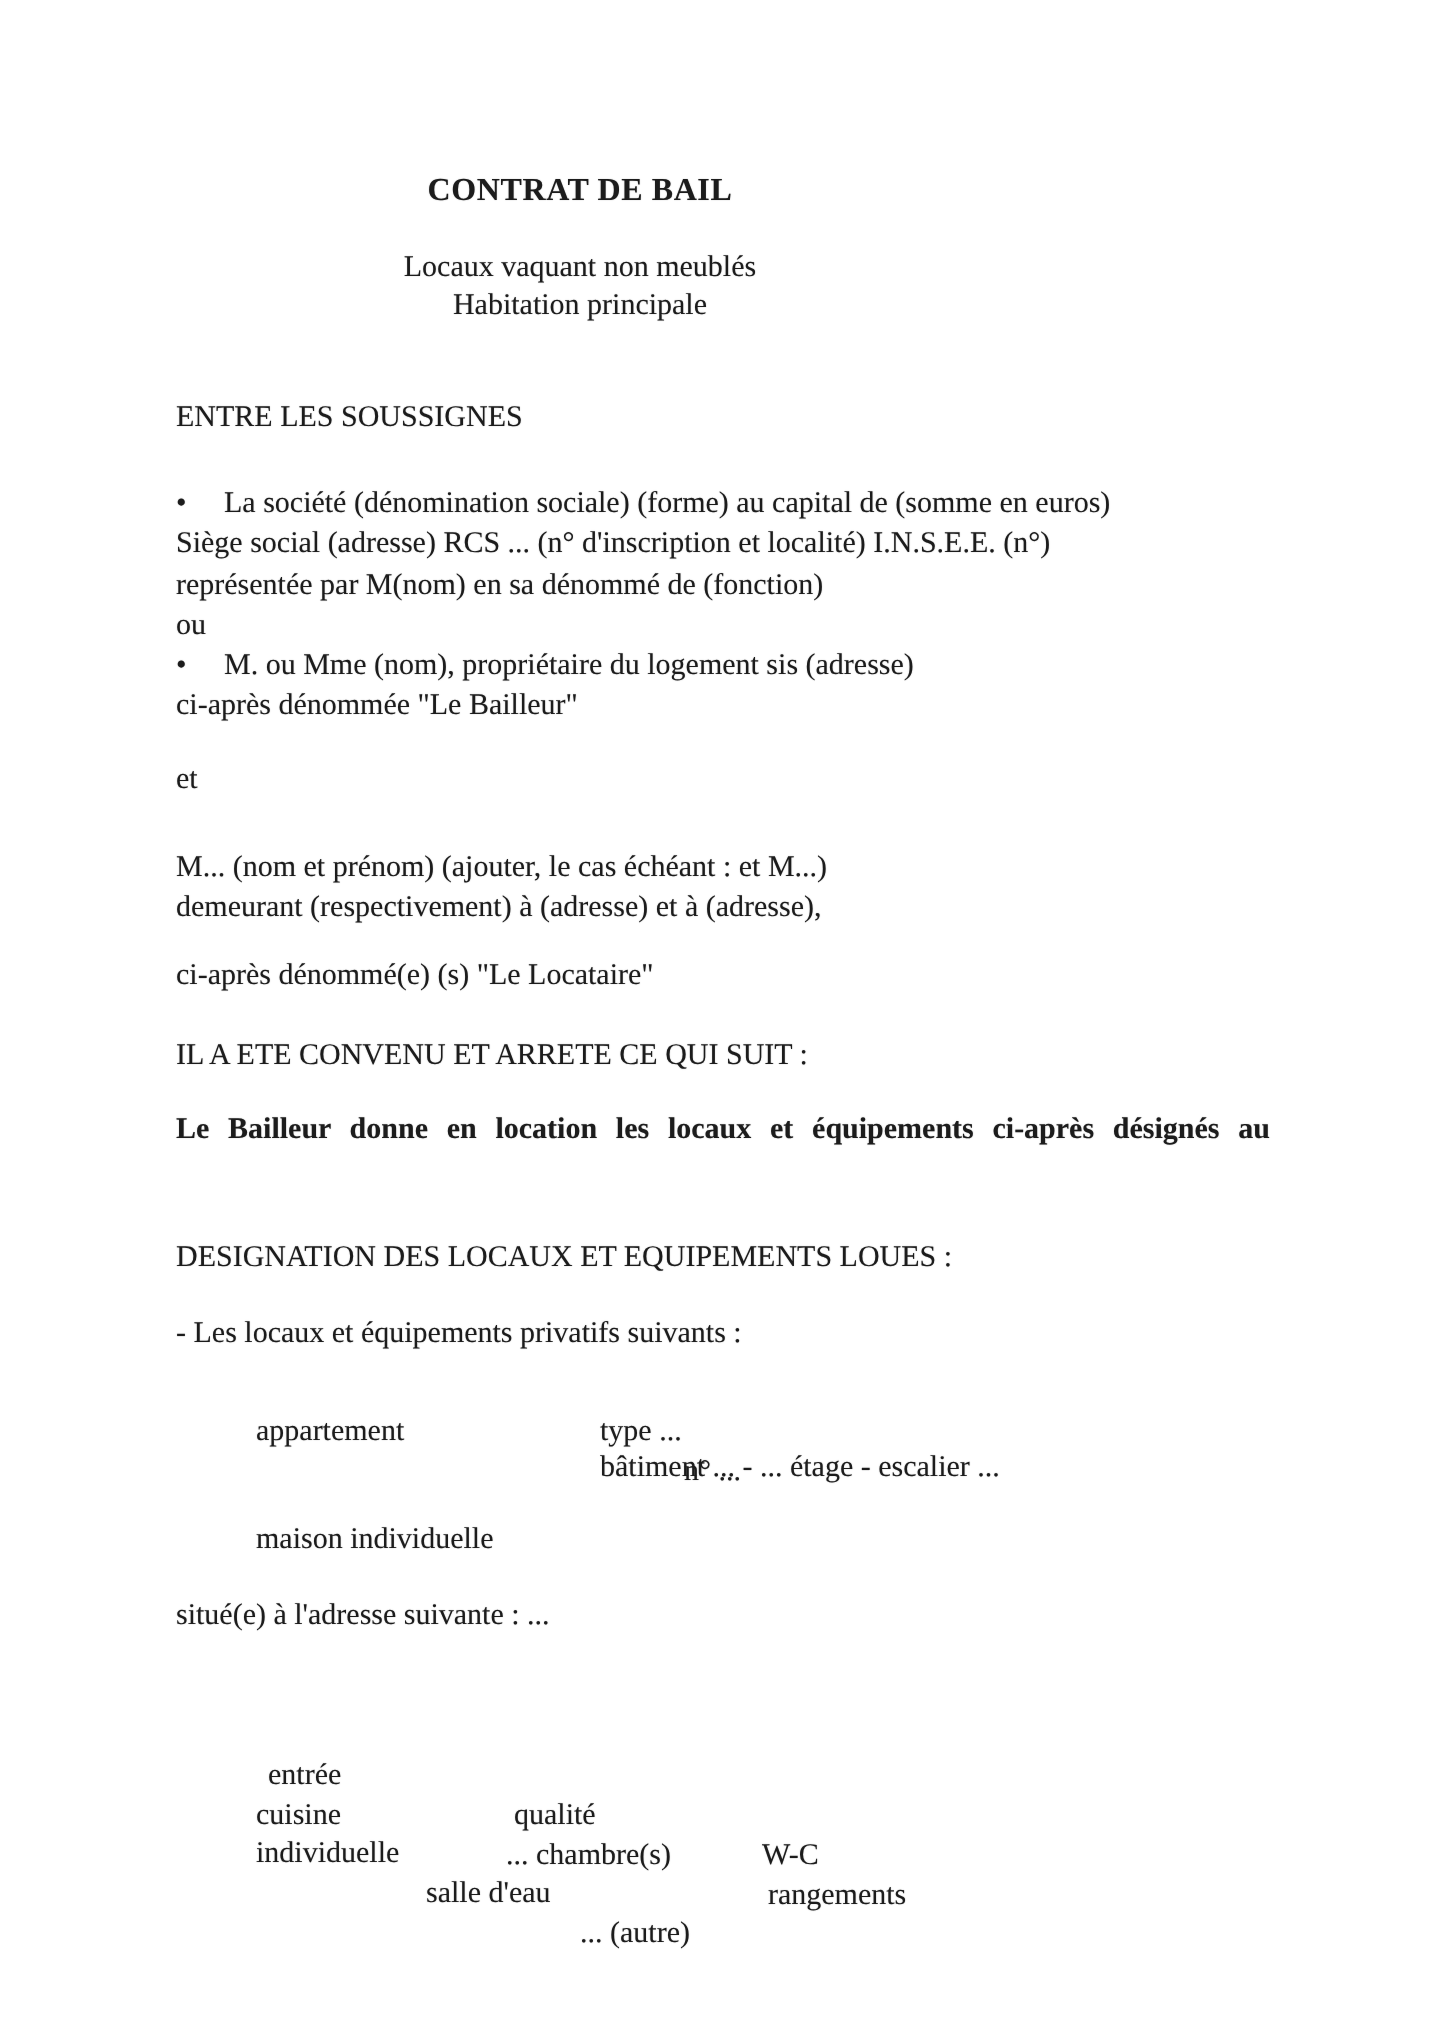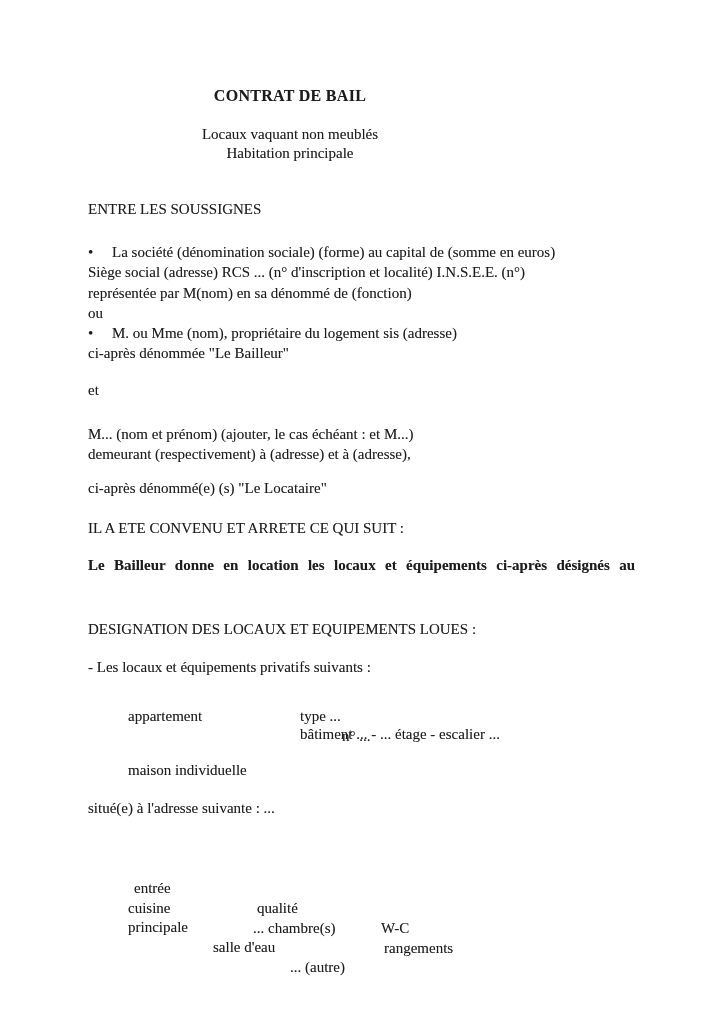--- a/index.html
+++ b/index.html
@@ -69,18 +69,18 @@
     <span style="left:134px">entrée</span>
     <span style="left:257px">qualité</span>
     <span style="left:381px">W-C</span>
   </div>
   <div class="line row" style="top:878px">
     <span style="left:128px">cuisine</span>
     <span style="left:253px">... chambre(s)</span>
     <span style="left:384px">rangements</span>
   </div>
   <div class="line row" style="top:897px">
-    <span style="left:128px">principale</span>
+    <span style="left:128px">individuelle</span>
     <span style="left:213px">salle d'eau</span>
     <span style="left:290px">... (autre)</span>
   </div>
 
 </div>
 
 </body></html>

